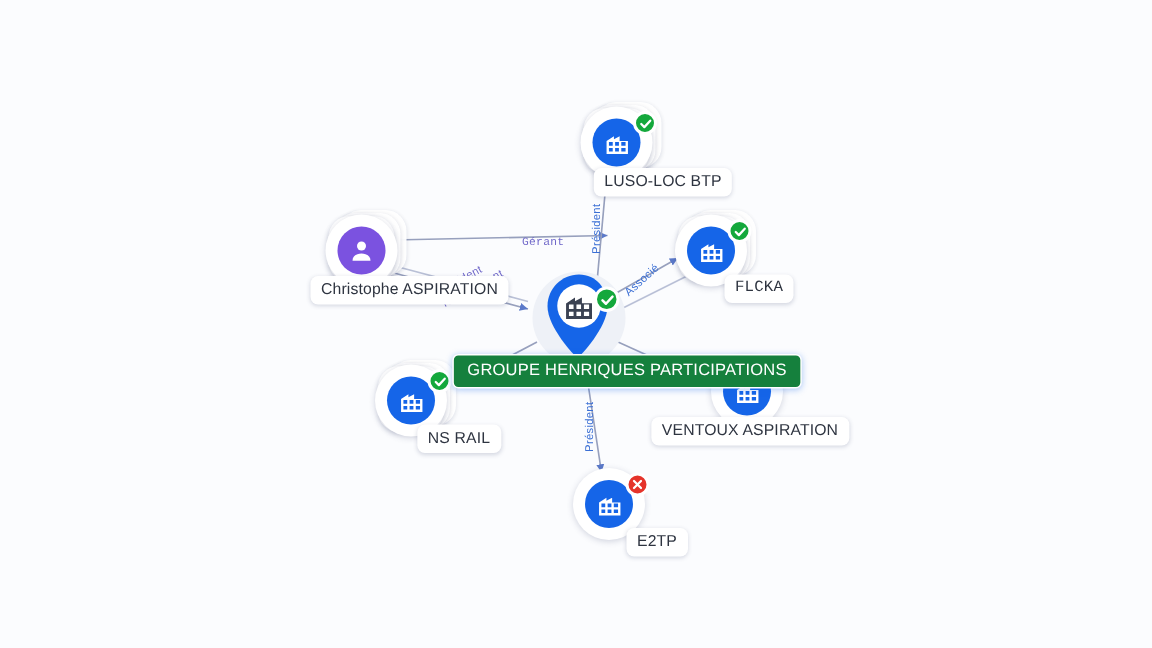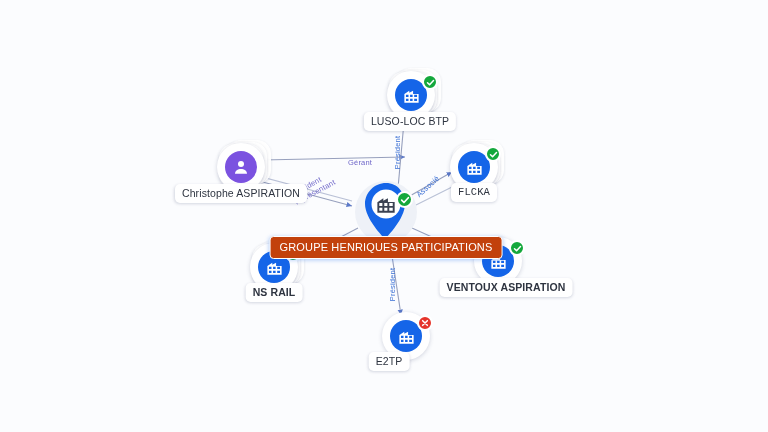--- a/index.html
+++ b/index.html
@@ -84,20 +84,21 @@
     position: absolute;
     transform: translateX(-50%);
     white-space: nowrap;
     background: #ffffff;
     color: #2e3440;
     font-size: 10.5px;
     padding: 3px 7px 4px 7px;
     border-radius: 5px;
     box-shadow: 0 1px 3px rgba(60,70,110,0.20);
     letter-spacing: .1px;
+    margin-left: 32px;
   }
   
   .pin-halo {
     position: absolute;
     left: -31px;
     top: -31px;
     width: 62px;
     height: 62px;
     border-radius: 50%;
     background: #eef1f7;
@@ -118,21 +119,21 @@
     height: 17px;
     border-radius: 50%;
     background: #14a83c;
     border: 2px solid #ffffff;
     box-sizing: border-box;
     display: flex;
     align-items: center;
     justify-content: center;
   }
   .caption.primary {
-    background: #c2410c;
+    background: #15803d;
     color: #ffffff;
     font-size: 11px;
     padding: 4px 9px 5px 9px;
     border-radius: 4px;
     border: 1px solid #ffffff;
     box-shadow: 0 1px 4px rgba(21,101,232,0.35);
     letter-spacing: .15px;
   }
   
   .elabel {
@@ -172,21 +173,21 @@
 
       <path d="M 358,228 L 297,260"></path>
 
       <path d="M 389,236 L 401,315"></path>
 
       <path d="M 352,201 L 243,172" stroke="#b9c0d6" marker-end="none"></path>
       <path d="M 416,205 L 470,178" stroke="#b9c0d6" marker-end="none"></path>
     </g>
   </svg>
 
-  <div class="elabel" style="left:348px; top:158px;">Gérant</div>
+  <div class="elabel" style="left:348px; top:158px;font-family:Liberation Mono, monospace;">Gérant</div>
 
   <div class="elabel two" style="left:291px; top:180px; transform:rotate(-28deg);">Président
 représentant</div>
 
   <div class="elabel blue" style="left:381px; top:148px; transform:rotate(-90deg);">Président</div>
 
   <div class="elabel blue" style="left:414px; top:182px; transform:rotate(-42deg);">Associé</div>
 
   <div class="elabel blue" style="left:376px; top:280px; transform:rotate(-90deg);">Président</div>
 
@@ -253,53 +254,53 @@
           <path d="M3 21V10.2L9.2 6v2.6L14 6v4h7v11H3zm2-2h3.2v-3H5v3zm0-5h3.2v-3H5v3zm5.2 5h3.2v-3h-3.2v3zm0-5h3.2v-3h-3.2v3zm5.2 5H19v-3h-3.6v3zm0-5H19v-3h-3.6v3z"></path>
         </svg>
       </div>
     </div>
     <div class="badge">
       <svg width="9" height="9" viewBox="0 0 24 24" fill="none" stroke="#ffffff" stroke-width="4" stroke-linecap="round" stroke-linejoin="round">
         <path d="M4 12.5 L9.5 18 L20 6.5"></path>
       </svg>
     </div>
   </div>
-  <div class="caption" style="left:274px; top:283px;font-weight:bold;">NS RAIL</div>
+  <div class="caption" style="left:274px; top:283px;">NS RAIL</div>
 
   <div class="node" style="left:498px; top:261px;">
     <div class="disc">
       <div class="inner">
         <svg width="19" height="19" viewBox="0 0 24 24" fill="#ffffff">
           <path d="M3 21V10.2L9.2 6v2.6L14 6v4h7v11H3zm2-2h3.2v-3H5v3zm0-5h3.2v-3H5v3zm5.2 5h3.2v-3h-3.2v3zm0-5h3.2v-3h-3.2v3zm5.2 5H19v-3h-3.6v3zm0-5H19v-3h-3.6v3z"></path>
         </svg>
       </div>
     </div>
     <div class="badge">
       <svg width="9" height="9" viewBox="0 0 24 24" fill="none" stroke="#ffffff" stroke-width="4" stroke-linecap="round" stroke-linejoin="round">
         <path d="M4 12.5 L9.5 18 L20 6.5"></path>
       </svg>
     </div>
   </div>
-  <div class="caption" style="left:506px; top:278px;font-weight:bold;">VENTOUX ASPIRATION</div>
+  <div class="caption" style="left:468px; top:278px;">VENTOUX ASPIRATION</div>
 
   <div class="node" style="left:406px; top:336px;">
     <div class="disc">
       <div class="inner">
         <svg width="19" height="19" viewBox="0 0 24 24" fill="#ffffff">
           <path d="M3 21V10.2L9.2 6v2.6L14 6v4h7v11H3zm2-2h3.2v-3H5v3zm0-5h3.2v-3H5v3zm5.2 5h3.2v-3h-3.2v3zm0-5h3.2v-3h-3.2v3zm5.2 5H19v-3h-3.6v3zm0-5H19v-3h-3.6v3z"></path>
         </svg>
       </div>
     </div>
     <div class="badge bad">
       <svg width="8" height="8" viewBox="0 0 24 24" fill="none" stroke="#ffffff" stroke-width="4.5" stroke-linecap="round">
         <path d="M5 5 L19 19 M19 5 L5 19"></path>
       </svg>
     </div>
   </div>
-  <div class="caption" style="left:389px; top:352px;">E2TP</div>
+  <div class="caption" style="left:406px; top:352px;">E2TP</div>
 
   <div class="node" style="left:386px; top:212px;">
     <div class="pin-halo"></div>
     <div class="pin">
       <svg width="46" height="58" viewBox="0 0 46 58">
         <path d="M23 1C11.4 1 2 10.4 2 22c0 14.5 18.2 33.1 19 33.9.6.6 1.4.6 2 0 .8-.8 19-19.4 19-33.9C42 10.4 34.6 1 23 1z" fill="#1565e8"></path>
         <circle cx="23" cy="22" r="14.5" fill="#ffffff"></circle>
         <g transform="translate(11.5,10.5) scale(0.96)" fill="#3b4252">
           <path d="M3 21V10.2L9.2 6v2.6L14 6v4h7v11H3zm2-2h3.2v-3H5v3zm0-5h3.2v-3H5v3zm5.2 5h3.2v-3h-3.2v3zm0-5h3.2v-3h-3.2v3zm5.2 5H19v-3h-3.6v3zm0-5H19v-3h-3.6v3z"></path>
         </g>

